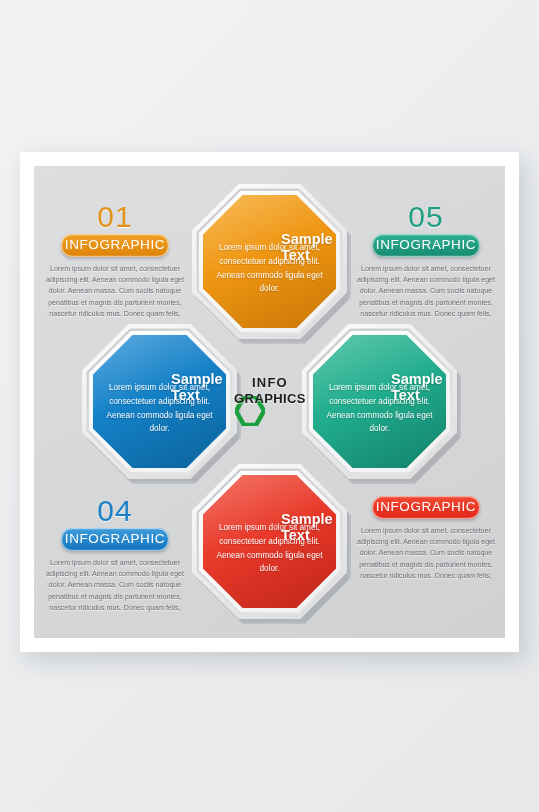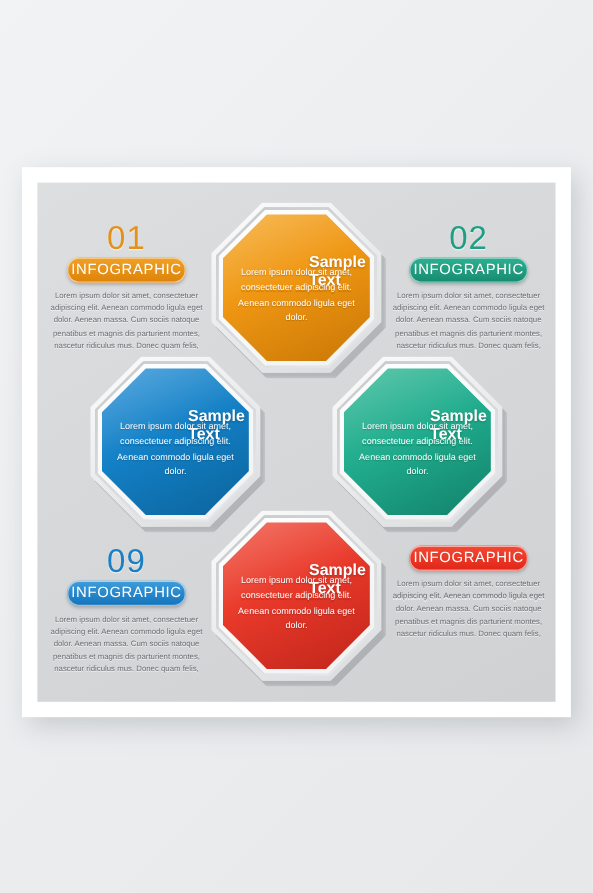--- a/index.html
+++ b/index.html
@@ -116,27 +116,27 @@
 <div id="board">
   <div id="canvas">
 
     <div class="side" id="s01">
       <div class="num c-orange">01</div>
       <div class="pill p-orange">INFOGRAPHIC</div>
       <div class="body">Lorem ipsum dolor sit amet, consectetuer adipiscing elit. Aenean commodo ligula eget dolor. Aenean massa. Cum sociis natoque penatibus et magnis dis parturient montes, nascetur ridiculus mus. Donec quam felis,</div>
     </div>
 
     <div class="side" id="s02">
-      <div class="num c-teal">02</div>
+      <div class="num c-teal">05</div>
       <div class="pill p-teal">INFOGRAPHIC</div>
       <div class="body">Lorem ipsum dolor sit amet, consectetuer adipiscing elit. Aenean commodo ligula eget dolor. Aenean massa. Cum sociis natoque penatibus et magnis dis parturient montes, nascetur ridiculus mus. Donec quam felis,</div>
     </div>
 
     <div class="side" id="s04">
-      <div class="num c-blue">09</div>
+      <div class="num c-blue">04</div>
       <div class="pill p-blue">INFOGRAPHIC</div>
       <div class="body">Lorem ipsum dolor sit amet, consectetuer adipiscing elit. Aenean commodo ligula eget dolor. Aenean massa. Cum sociis natoque penatibus et magnis dis parturient montes, nascetur ridiculus mus. Donec quam felis,</div>
     </div>
 
     <div class="side" id="s03">
       <div class="pill p-red">INFOGRAPHIC</div>
       <div class="body">Lorem ipsum dolor sit amet, consectetuer adipiscing elit. Aenean commodo ligula eget dolor. Aenean massa. Cum sociis natoque penatibus et magnis dis parturient montes, nascetur ridiculus mus. Donec quam felis,</div>
     </div>
 
     <div class="oct-wrap" id="octTop">
@@ -192,15 +192,22 @@
       <div class="oct face f-red" style="transform:scale(.862)"></div>
       <div class="oct-txt">
         <div class="oct-head">
           <span>Sample</span><br>
           <span>Text</span>
         </div>
         <div class="oct-body">Lorem ipsum dolor sit amet, consectetuer adipiscing elit. Aenean commodo ligula eget dolor.</div>
       </div>
     </div>
 
+    <div id="logo">
+      <div class="l1">INFO</div>
+      <svg class="hexG" width="30" height="30" viewBox="0 0 30 30">
+        <polygon points="9,1 21,1 29,15 21,29 9,29 1,15" fill="none" stroke="#1aa03c" stroke-width="4.5"></polygon>
+      </svg>
+      <div class="l2">GRAPHICS</div>
+    </div>
 
   </div>
 </div>
 
 </body></html>

